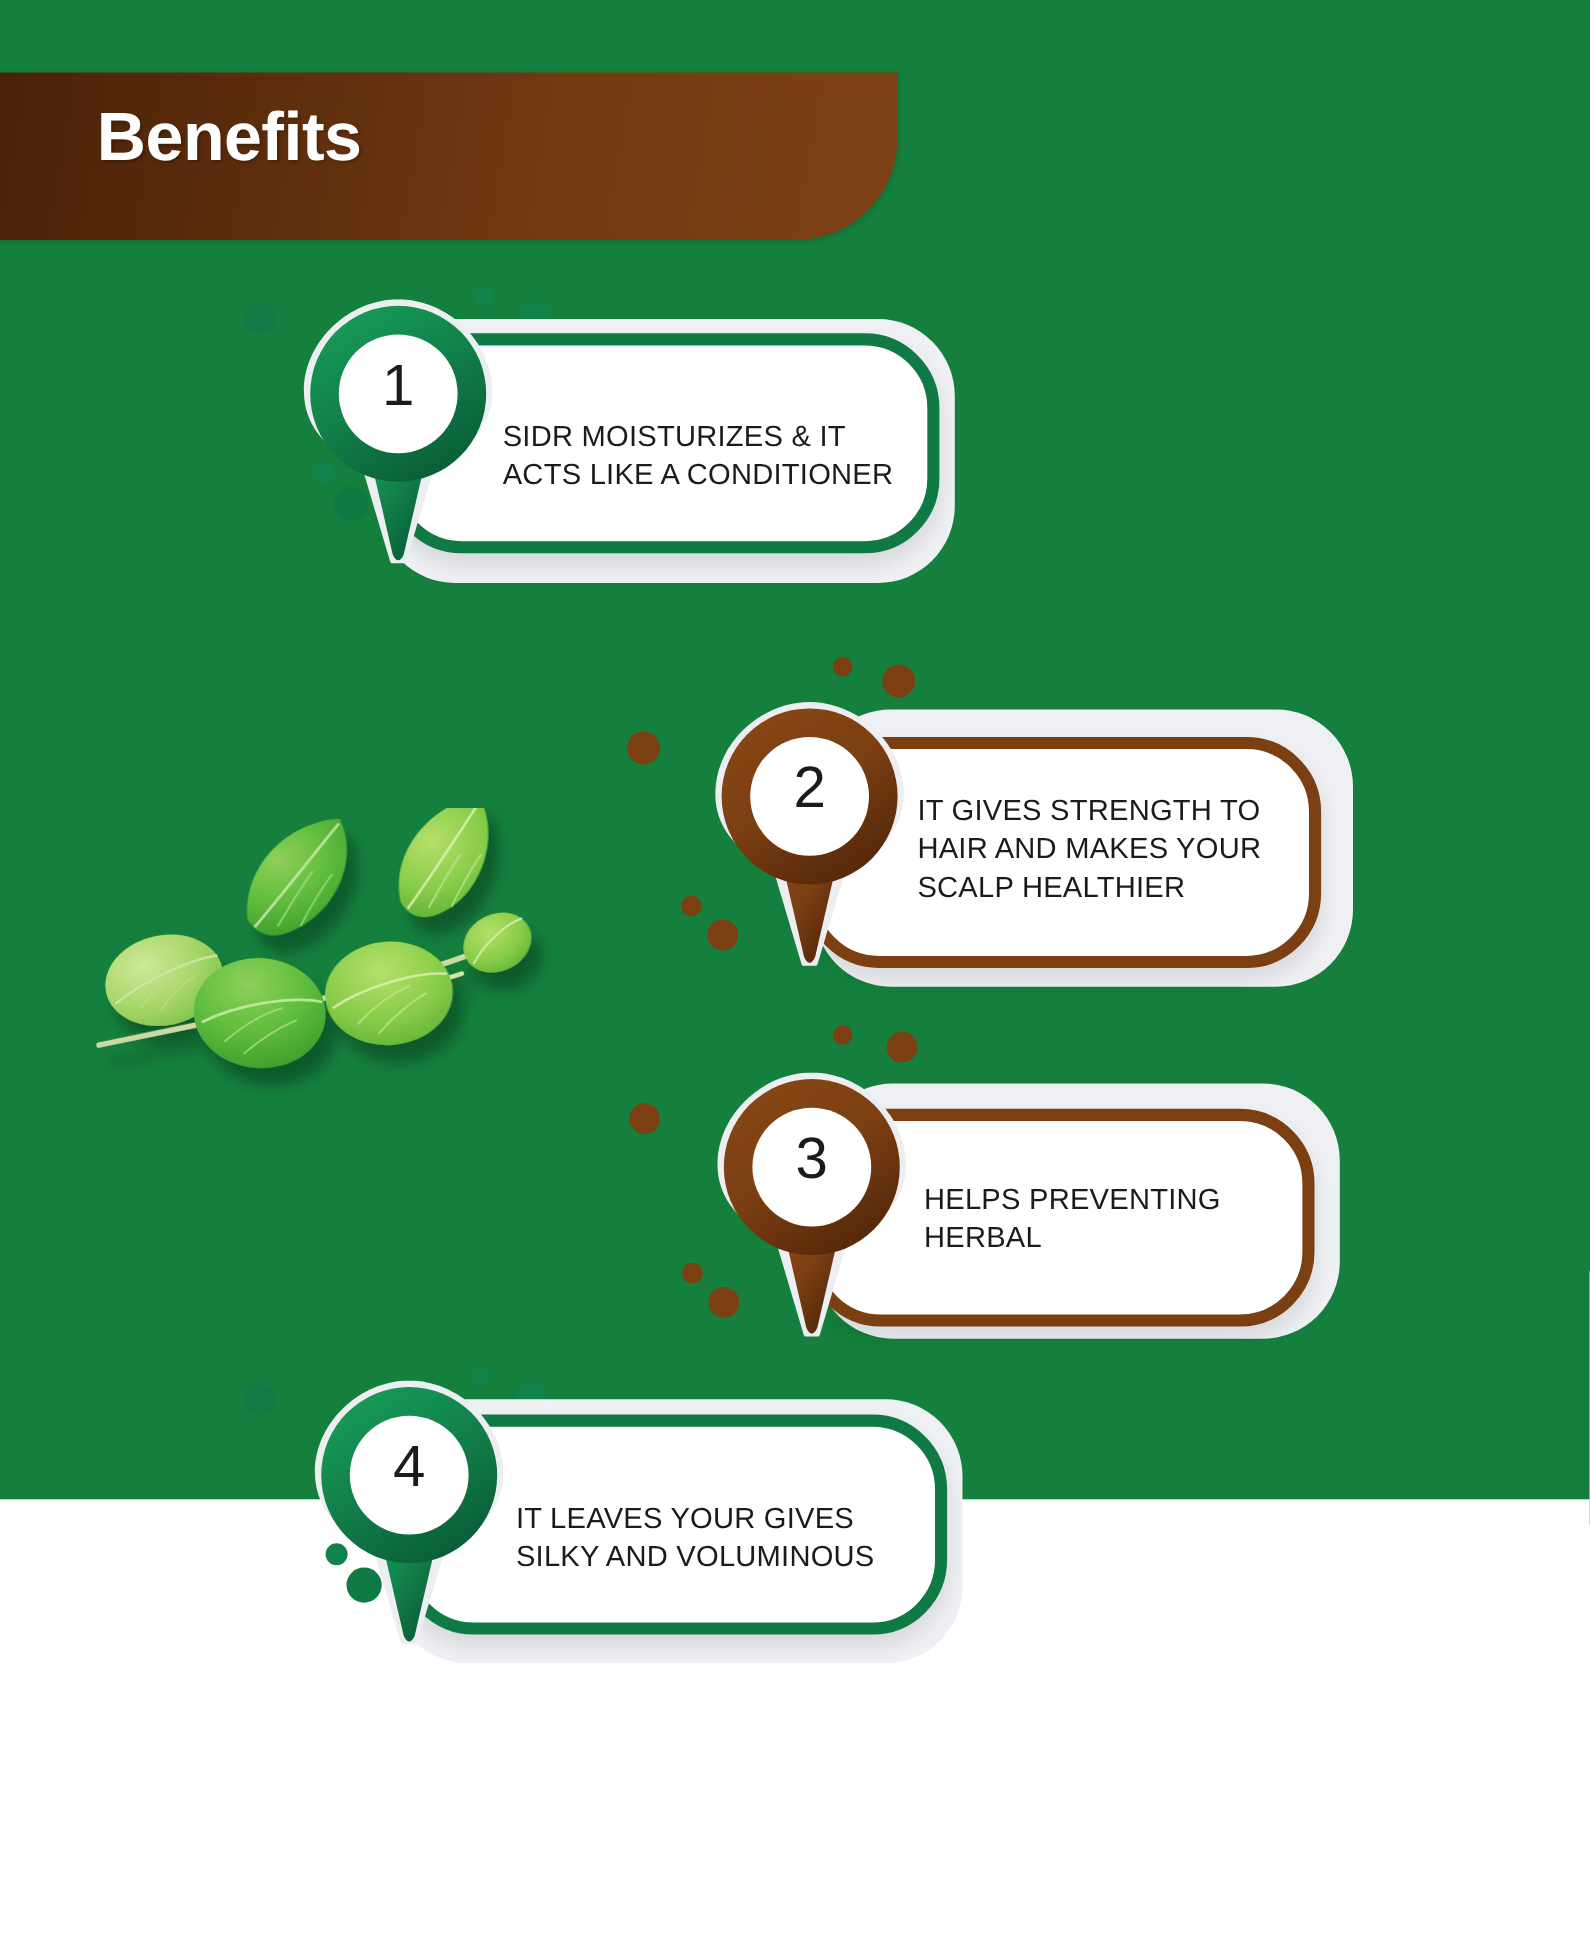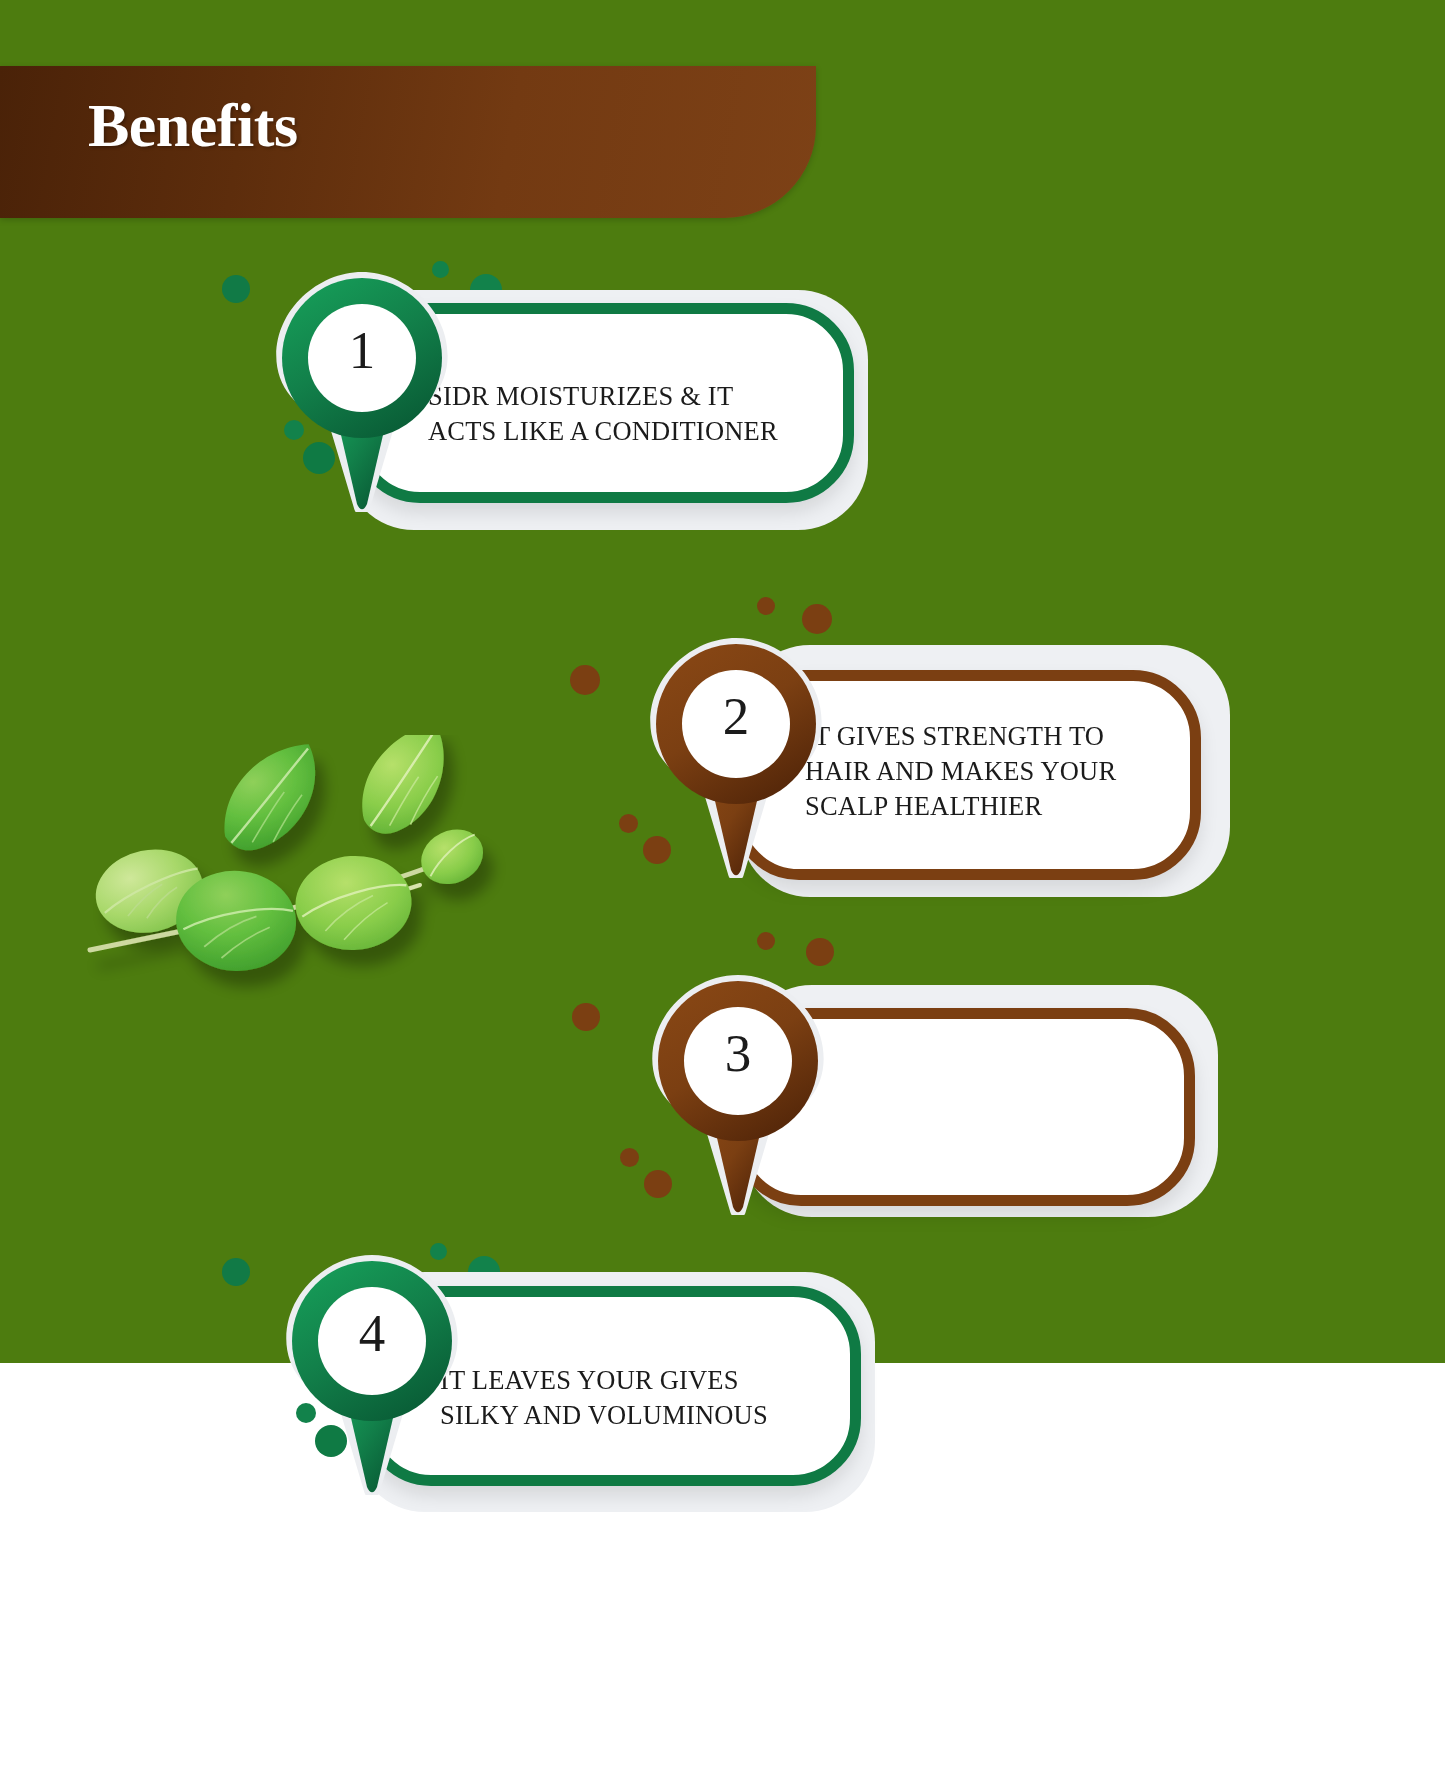--- a/index.html
+++ b/index.html
@@ -12,22 +12,21 @@
     width: 1445px;
     height: 1765px;
     position: relative;
     overflow: hidden;
   }
 
   .page {
     position: relative;
     width: 1445px;
     height: 1363px;
-    background: #4d7c0f;
-    font-family: Liberation Serif, serif;
+    background: #15803d;
   }
 
   
   .header-banner {
     position: absolute;
     left: 0;
     top: 66px;
     width: 816px;
     height: 152px;
     background: linear-gradient(100deg, #4a2208 0%, #5d2d0c 30%, #733a12 62%, #7d4116 100%);
@@ -77,20 +76,21 @@
     box-sizing: border-box;
     box-shadow: 0 10px 18px rgba(0,0,0,0.10);
   }
   .card-text {
     position: absolute;
     font-size: 26.5px;
     color: #1b1b1b;
     line-height: 1.33;
     letter-spacing: 0.2px;
     white-space: pre-line;
+    margin-left: 29px;
   }
 
   
   .pin-wrap {
     position: absolute;
     width: 176px;
     height: 240px;
   }
   .pin-svg {
     position: absolute;
@@ -281,20 +281,22 @@
 
     <div class="dot" style="left:757px; top:932px; width:18px; height:18px; background:#7b3f12;"></div>
     <div class="dot" style="left:806px; top:938px; width:28px; height:28px; background:#7b3f12;"></div>
     <div class="dot" style="left:572px; top:1003px; width:28px; height:28px; background:#7b3f12;"></div>
     <div class="dot" style="left:620px; top:1148px; width:19px; height:19px; background:#7b3f12;"></div>
     <div class="dot" style="left:644px; top:1170px; width:28px; height:28px; background:#7b3f12;"></div>
 
     <div class="halo-card" style="left:742px; top:985px; width:476px; height:232px;"></div>
 
     <div class="card" style="left:733px; top:1008px; width:462px; height:198px; border-width:11px; border-color:#7b3f12;"></div>
+    <div class="card-text" style="left:811px; top:1073px; width:390px;">HELPS PREVENTING
+HERBAL</div>
 
     <div class="pin-wrap" style="left:650px; top:975px;">
       <svg class="pin-svg" width="176" height="240" viewBox="0 0 176 240" xmlns="http://www.w3.org/2000/svg">
         <defs>
           <linearGradient id="g3grad" x1="0" y1="0" x2="0.6" y2="1">
             <stop offset="0%" stop-color="#8a4815"></stop>
             <stop offset="55%" stop-color="#7b3f12"></stop>
             <stop offset="100%" stop-color="#58290a"></stop>
           </linearGradient>
         </defs>

